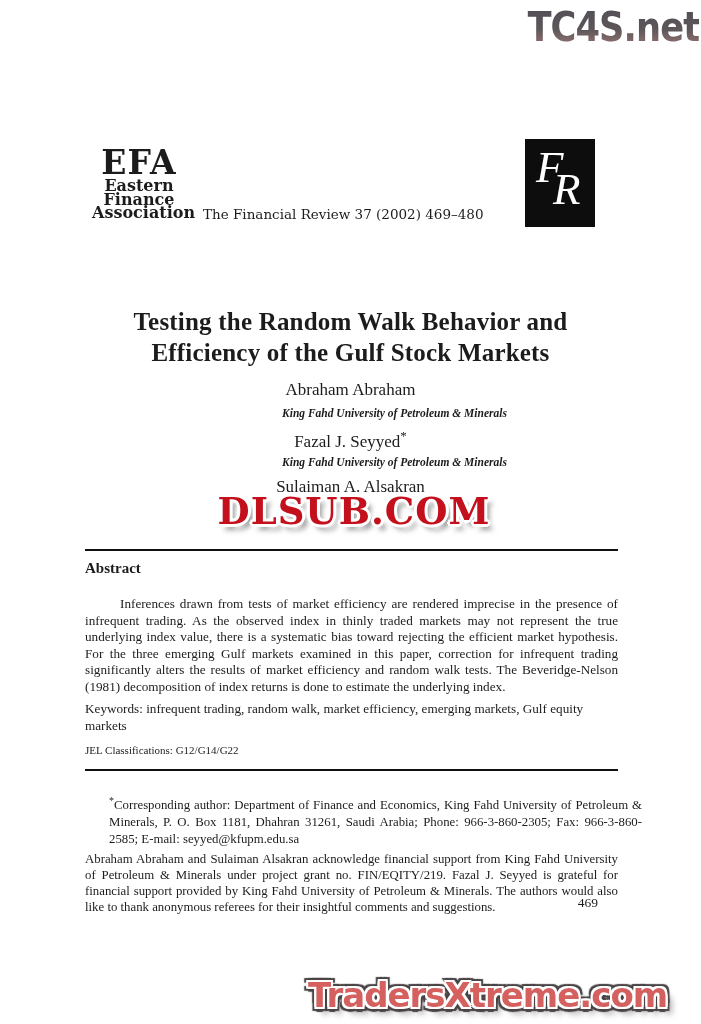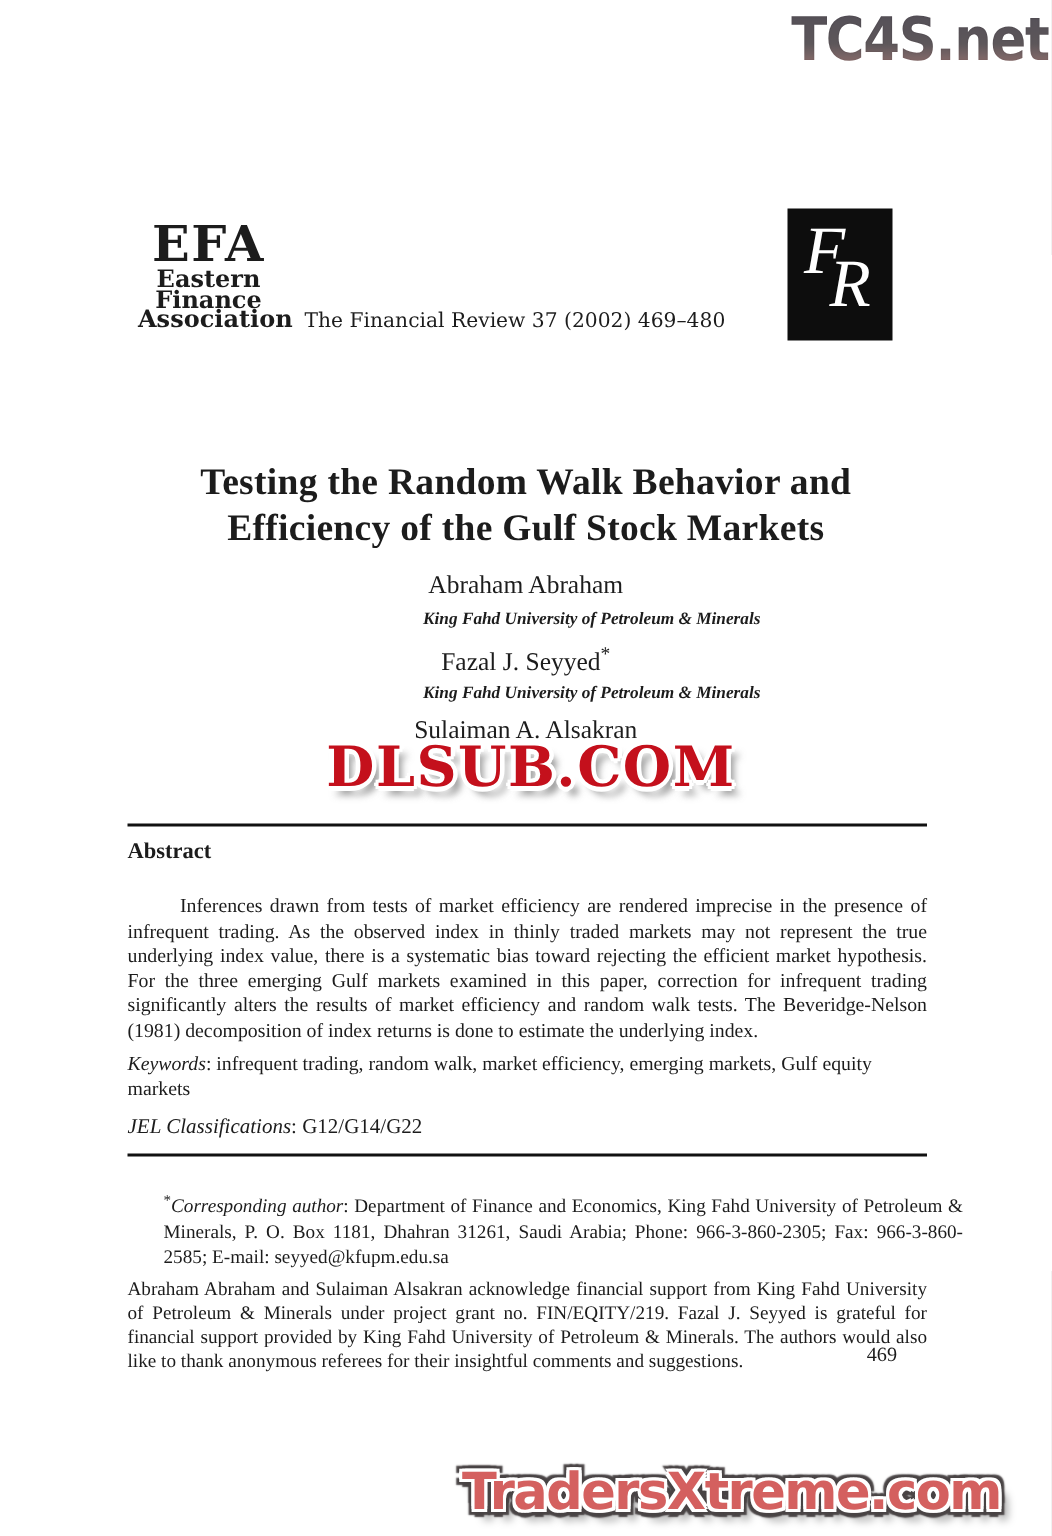--- a/index.html
+++ b/index.html
@@ -71,22 +71,22 @@
   .an3{top:477px;}
   .author-name sup{font-size:13px;}
   
   .rule{position:absolute;left:85px;width:533px;height:2px;background:#111;}
   .rule1{top:549px;} .rule2{top:769px;}
   .abstract-head{position:absolute;left:85px;top:560px;font-size:15px;font-weight:bold;}
   .abstract-body{position:absolute;left:85px;top:596px;width:533px;
     font-size:13.2px;line-height:16.6px;text-align:justify;}
   .abstract-body .indent{display:inline-block;width:35px;}
   .kw{position:absolute;left:85px;top:700px;width:533px;font-size:13.2px;line-height:17px;}
-  .jel{position:absolute;left:85px;top:744px;width:533px;font-size:14px;}
-  .ital{font-style:italic;}
+  .jel{position:absolute;left:85px;top:744px;width:533px;font-size:11px;}
+  .ital{}
   
   .fn1{position:absolute;left:85px;top:792px;width:533px;font-size:12.8px;line-height:17px;text-align:justify;margin-left:24px;}
   .fn1 sup{font-size:10px;}
   .fn2{position:absolute;left:85px;top:851px;width:533px;font-size:12.8px;line-height:16px;text-align:justify;}
   .pageno{position:absolute;left:85px;top:895px;width:513px;text-align:right;font-size:13.5px;}
 </style>
 </head>
 <body>
 
 <div class="page">

